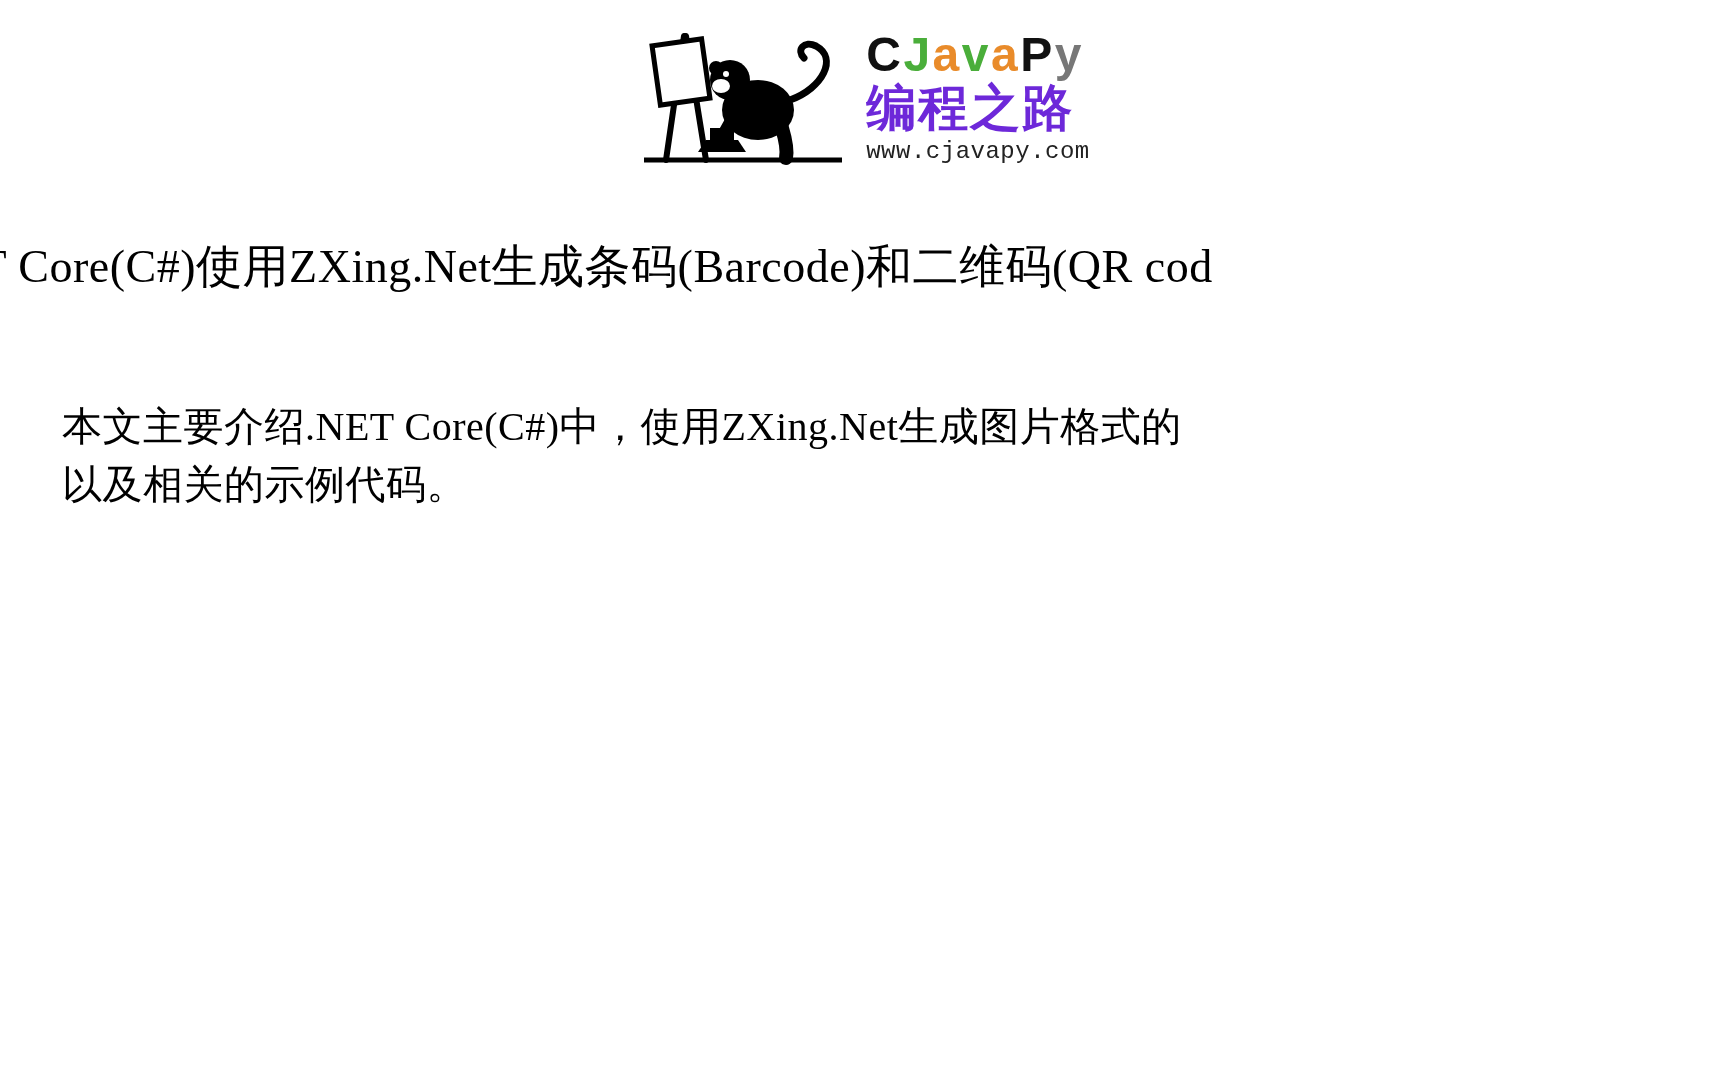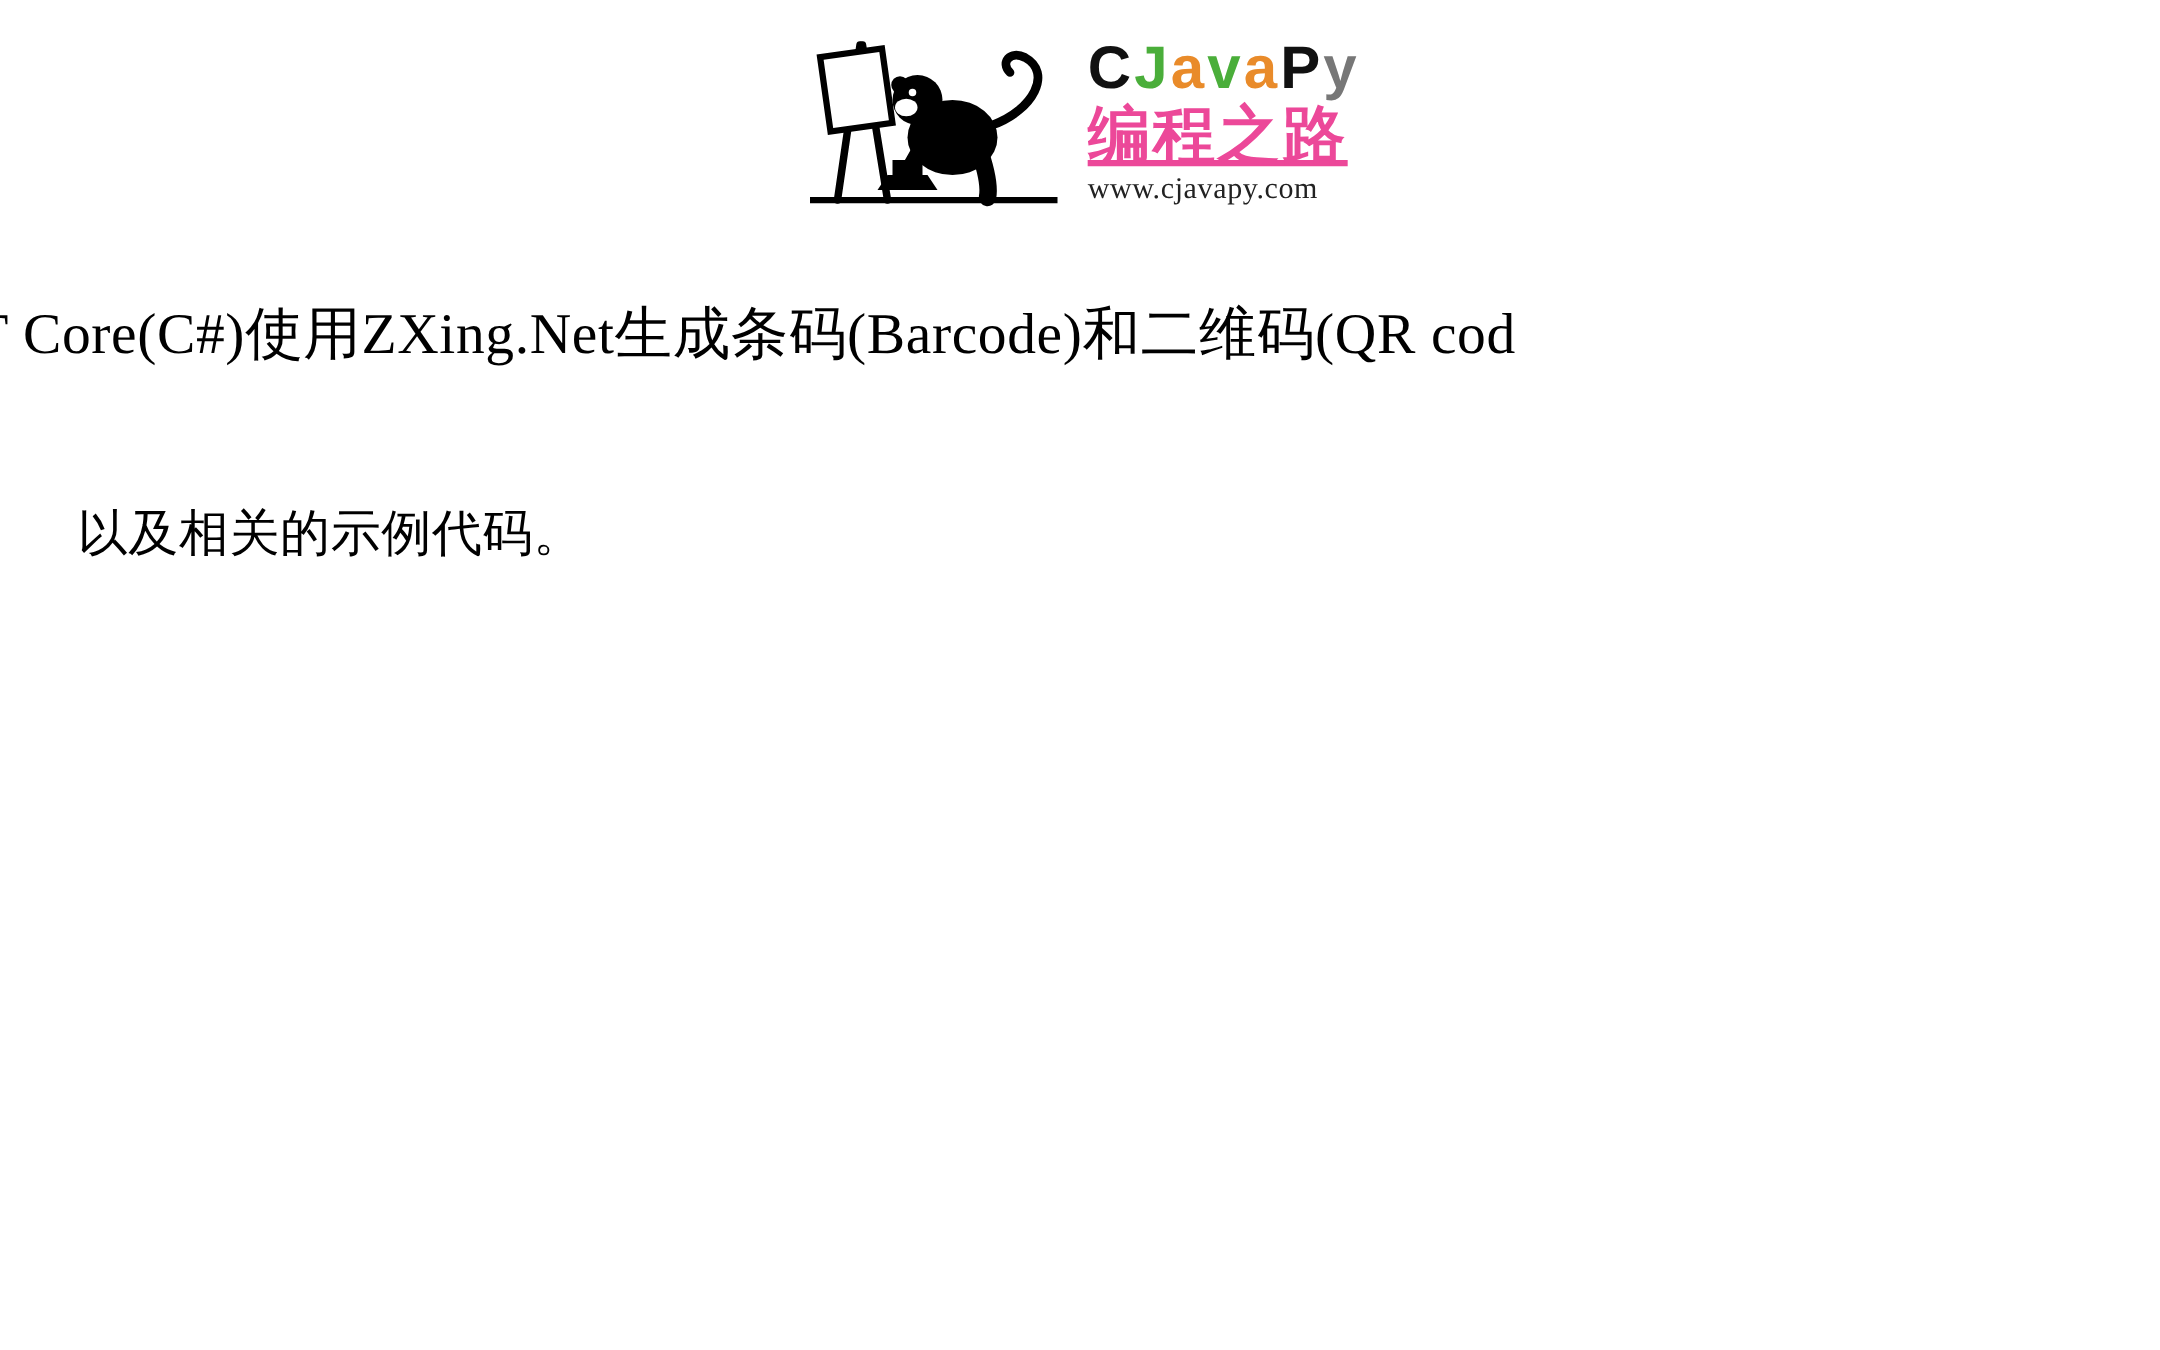--- a/index.html
+++ b/index.html
@@ -6,22 +6,22 @@
     html, body { width: 1728px; height: 1080px; background: #fff; font-family: "SimSun", "宋体", "Microsoft YaHei", monospace, serif; overflow: hidden; }
     .page { width: 1728px; height: 1080px; position: relative; }
     .logo-block { display: flex; align-items: center; justify-content: center; padding-top: 28px; gap: 18px; }
     .logo-mark { width: 210px; height: 140px; }
     .logo-text { display: flex; flex-direction: column; align-items: flex-start; }
     .brand-letters { font-family: "Comic Sans MS", "Chalkboard SE", cursive, sans-serif; font-size: 48px; font-weight: 700; line-height: 1; display: flex; gap: 2px; letter-spacing: 0.5px; }
     .brand-letters .c-blk { color: #111; }
     .brand-letters .c-grn { color: #4aae3a; }
     .brand-letters .c-org { color: #e98b2a; }
     .brand-letters .c-gry { color: #777; }
-    .tagline { color: #ec4899; font-family: "Microsoft YaHei", "SimHei", sans-serif; font-weight: 700; font-size: 50px; line-height: 1.1; margin-top: 2px; letter-spacing: 2px; text-decoration: underline; }
-    .brand-url { font-family: Liberation Serif, serif; color: #222; font-size: 24px; margin-top: 2px; letter-spacing: 0.5px; }
+    .tagline { color: #6d28d9; font-family: "Microsoft YaHei", "SimHei", sans-serif; font-weight: 700; font-size: 50px; line-height: 1.1; margin-top: 2px; letter-spacing: 2px; }
+    .brand-url { font-family: Liberation Mono, monospace; color: #222; font-size: 24px; margin-top: 2px; letter-spacing: 0.5px; }
     .title { font-size: 46px; font-family: "SimSun", "宋体", serif; color: #000; font-weight: 400; white-space: nowrap; margin-top: 68px; letter-spacing: 0.5px; }
     .title-wrap { width: 100%; overflow: hidden; }
     .title-inner { transform: translateX(-50px); }
     .body-text { margin-top: 100px; margin-left: 62px; font-size: 40px; font-family: "SimSun", "宋体", serif; color: #000; line-height: 1.45; letter-spacing: 0.5px; }
   </style>
 </head>
 <body>
 
 <div class="page">
   <div class="logo-block">
@@ -69,15 +69,16 @@
       <div class="tagline">编程之路</div>
       <div class="brand-url">www.cjavapy.com</div>
     </div>
   </div>
 
   <div class="title-wrap">
     <div class="title title-inner">ET Core(C#)使用ZXing.Net生成条码(Barcode)和二维码(QR cod</div>
   </div>
 
   <div class="body-text">
+    <div>本文主要介绍.NET Core(C#)中，使用ZXing.Net生成图片格式的</div>
     <div>以及相关的示例代码。</div>
   </div>
 </div>
 
 </body></html>

